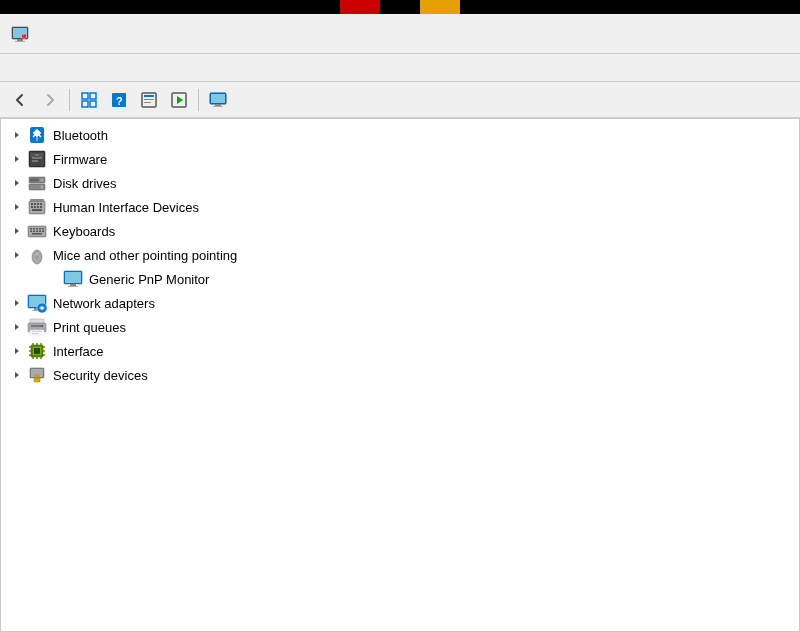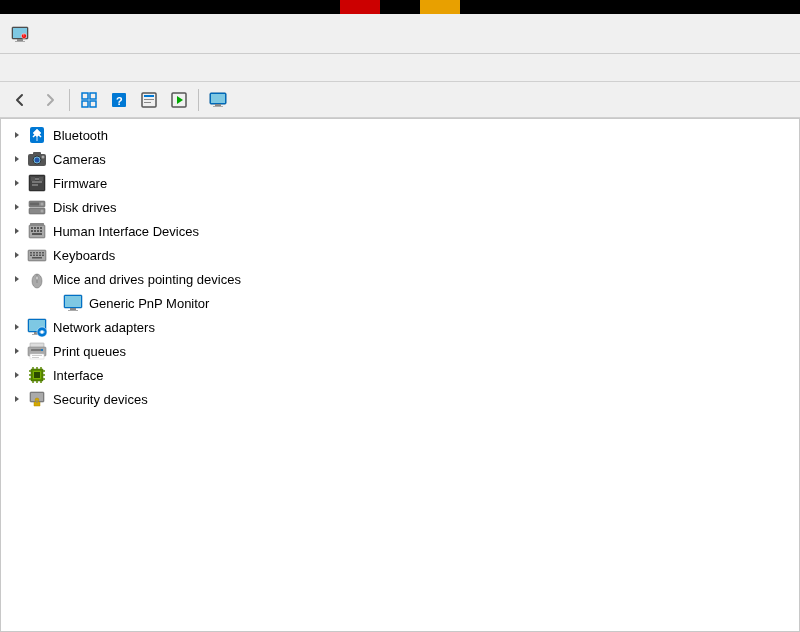--- a/index.html
+++ b/index.html
@@ -258,37 +258,20 @@
         <span class="tree-label">Bluetooth</span>
       </div>
       <div class="tree-item">
         <span class="tree-chevron">
           <svg viewBox="0 0 10 10" width="10" height="10">
             <polygon points="3,2 7,5 3,8" fill="#555"></polygon>
           </svg>
         </span>
         <span class="tree-icon">
           <svg viewBox="0 0 20 20" xmlns="http://www.w3.org/2000/svg" width="20" height="20">
-        <rect x="1" y="5" width="18" height="12" rx="2" fill="#555"></rect>
-        <circle cx="10" cy="11" r="4" fill="#7ec8e3" stroke="#333" stroke-width="1"></circle>
-        <circle cx="10" cy="11" r="2.5" fill="#2255aa"></circle>
-        <rect x="6" y="3" width="8" height="3" rx="1" fill="#555"></rect>
-        <circle cx="16" cy="8" r="1.5" fill="#aaa"></circle>
-      </svg>
-        </span>
-        <span class="tree-label">Cameras</span>
-      </div>
-      <div class="tree-item">
-        <span class="tree-chevron">
-          <svg viewBox="0 0 10 10" width="10" height="10">
-            <polygon points="3,2 7,5 3,8" fill="#555"></polygon>
-          </svg>
-        </span>
-        <span class="tree-icon">
-          <svg viewBox="0 0 20 20" xmlns="http://www.w3.org/2000/svg" width="20" height="20">
         <rect x="2" y="2" width="16" height="16" rx="1" fill="#333" stroke="#222" stroke-width="0.5"></rect>
         <rect x="3" y="3" width="14" height="14" fill="#444"></rect>
         <line x1="5" y1="6" x2="15" y2="6" stroke="#aaa" stroke-width="1"></line>
         <line x1="5" y1="9" x2="15" y2="9" stroke="#aaa" stroke-width="1"></line>
         <line x1="5" y1="12" x2="11" y2="12" stroke="#aaa" stroke-width="1"></line>
         <rect x="4" y="4" width="4" height="4" fill="#555"></rect>
         <rect x="12" y="4" width="4" height="4" fill="#555"></rect>
       </svg>
         </span>
         <span class="tree-label">Firmware</span>
@@ -365,21 +348,21 @@
             <polygon points="3,2 7,5 3,8" fill="#555"></polygon>
           </svg>
         </span>
         <span class="tree-icon">
           <svg viewBox="0 0 20 20" xmlns="http://www.w3.org/2000/svg" width="20" height="20">
         <ellipse cx="10" cy="12" rx="5" ry="7" fill="#aaa" stroke="#666" stroke-width="0.5"></ellipse>
         <line x1="10" y1="5" x2="10" y2="14" stroke="#888" stroke-width="1"></line>
         <ellipse cx="10" cy="9" rx="1.5" ry="2" fill="#ccc" stroke="#888" stroke-width="0.5"></ellipse>
       </svg>
         </span>
-        <span class="tree-label">Mice and drives pointing devices</span>
+        <span class="tree-label">Mice and other pointing pointing</span>
       </div>
       <div class="tree-child">
         <div class="tree-item">
           <span class="tree-chevron"></span>
           <span class="tree-icon">
             <svg viewBox="0 0 20 20" xmlns="http://www.w3.org/2000/svg" width="20" height="20">
         <rect x="1" y="2" width="18" height="13" rx="1" fill="#0078d4" stroke="#005a9e" stroke-width="0.5"></rect>
         <rect x="2" y="3" width="16" height="11" fill="#7ec8e3"></rect>
         <rect x="7" y="15" width="6" height="2" fill="#888"></rect>
         <rect x="5" y="17" width="10" height="1" fill="#aaa"></rect>

